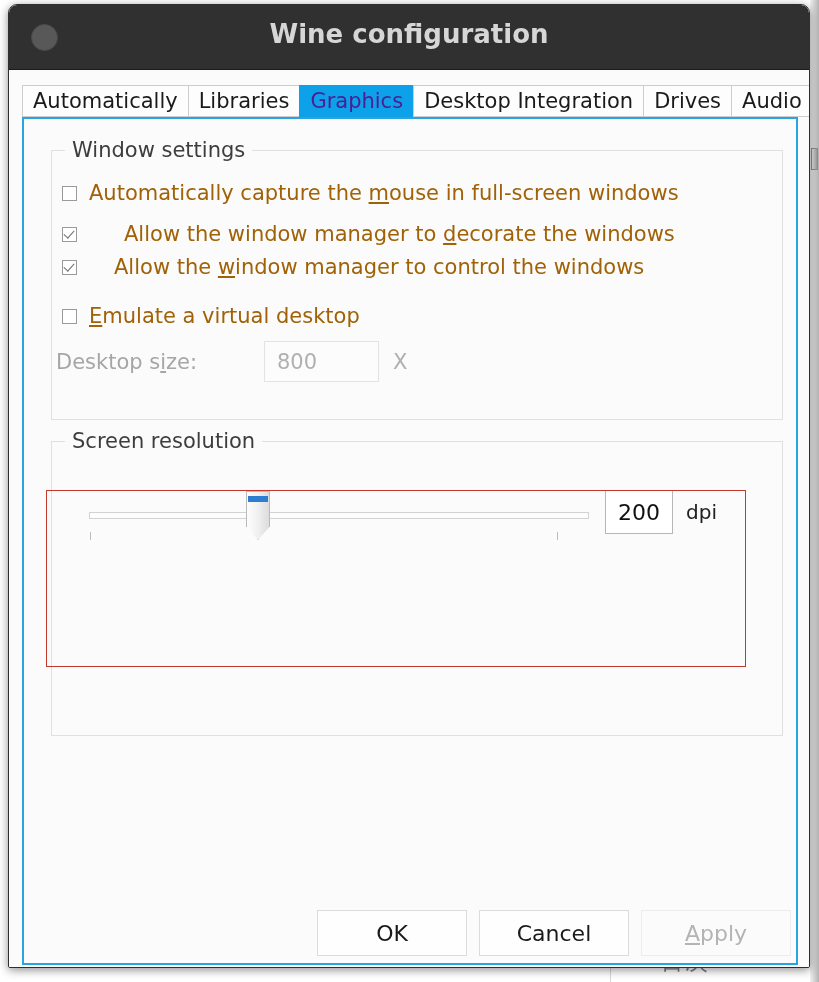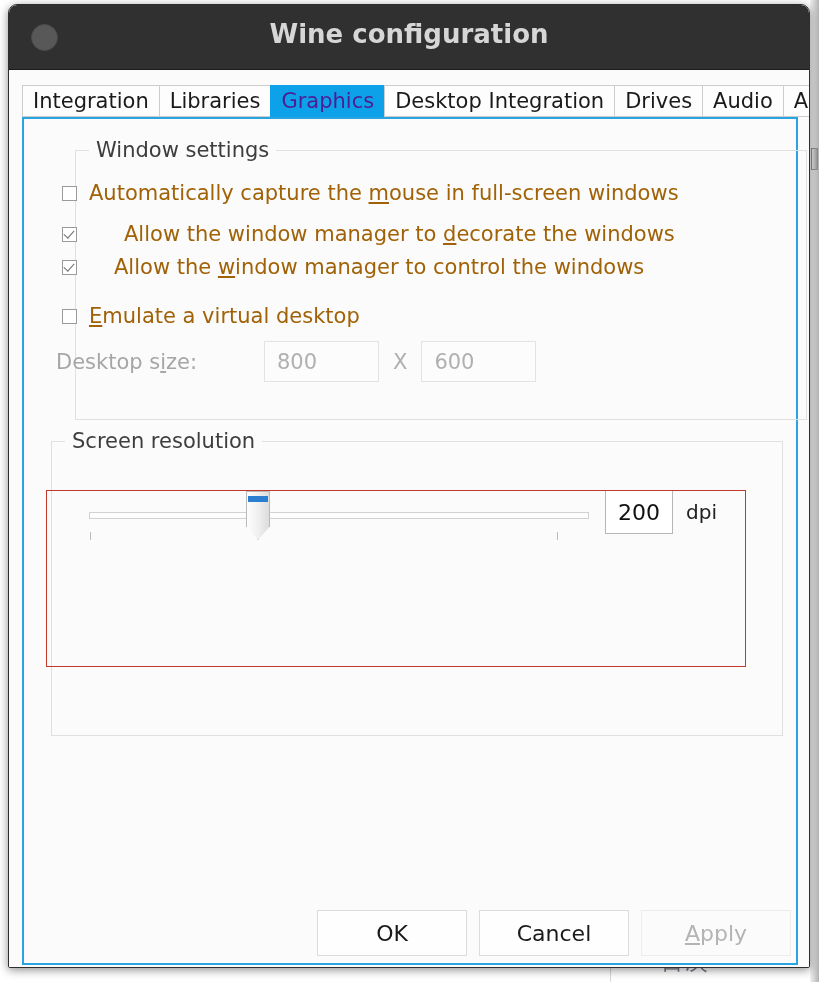--- a/index.html
+++ b/index.html
@@ -168,21 +168,20 @@
     font-size: 21px;
     color: #3d3d3d;
     white-space: nowrap;
   }
 
   #group-window-settings {
     left: 27px;
     top: 31px;
     width: 732px;
     height: 270px;
-    margin-left: 24px;
   }
   #group-screen-resolution {
     left: 27px;
     top: 322px;
     width: 732px;
     height: 295px;
   }
 
   
   #red-highlight {
@@ -399,21 +398,21 @@
 <div id="wine-window">
 
   <div id="titlebar">
     <div id="window-menu-button"></div>
     <div id="window-title">Wine configuration</div>
   </div>
 
   <div id="client">
 
     <div id="tabbar">
-      <div class="tab">Integration</div>
+      <div class="tab">Automatically</div>
       <div class="tab">Libraries</div>
       <div class="tab selected">Graphics</div>
       <div class="tab">Desktop Integration</div>
       <div class="tab">Drives</div>
       <div class="tab">Audio</div>
       <div class="tab">About</div>
     </div>
 
     <div id="tabpage">
 
@@ -438,21 +437,20 @@
 
       <div class="checkrow" id="cb-row-4">
         <span class="cbox"></span>
         <span><span></span><span class="mn">E</span><span>mulate a virtual desktop</span></span>
       </div>
 
       <div id="desktop-size-row">
         <div id="desktop-size-label"><span>Desktop s</span><span class="mn">i</span><span>ze:</span></div>
         <div class="dim-input">800</div>
         <div id="dim-x">X</div>
-        <div class="dim-input">600</div>
       </div>
 
       <div class="groupbox" id="group-screen-resolution">
         <div class="group-title">Screen resolution</div>
 
         <div id="slider-area">
           <div id="slider-track"></div>
           <div class="tickmark" id="tick-left"></div>
           <div class="tickmark" id="tick-right"></div>
           <div id="slider-thumb">

